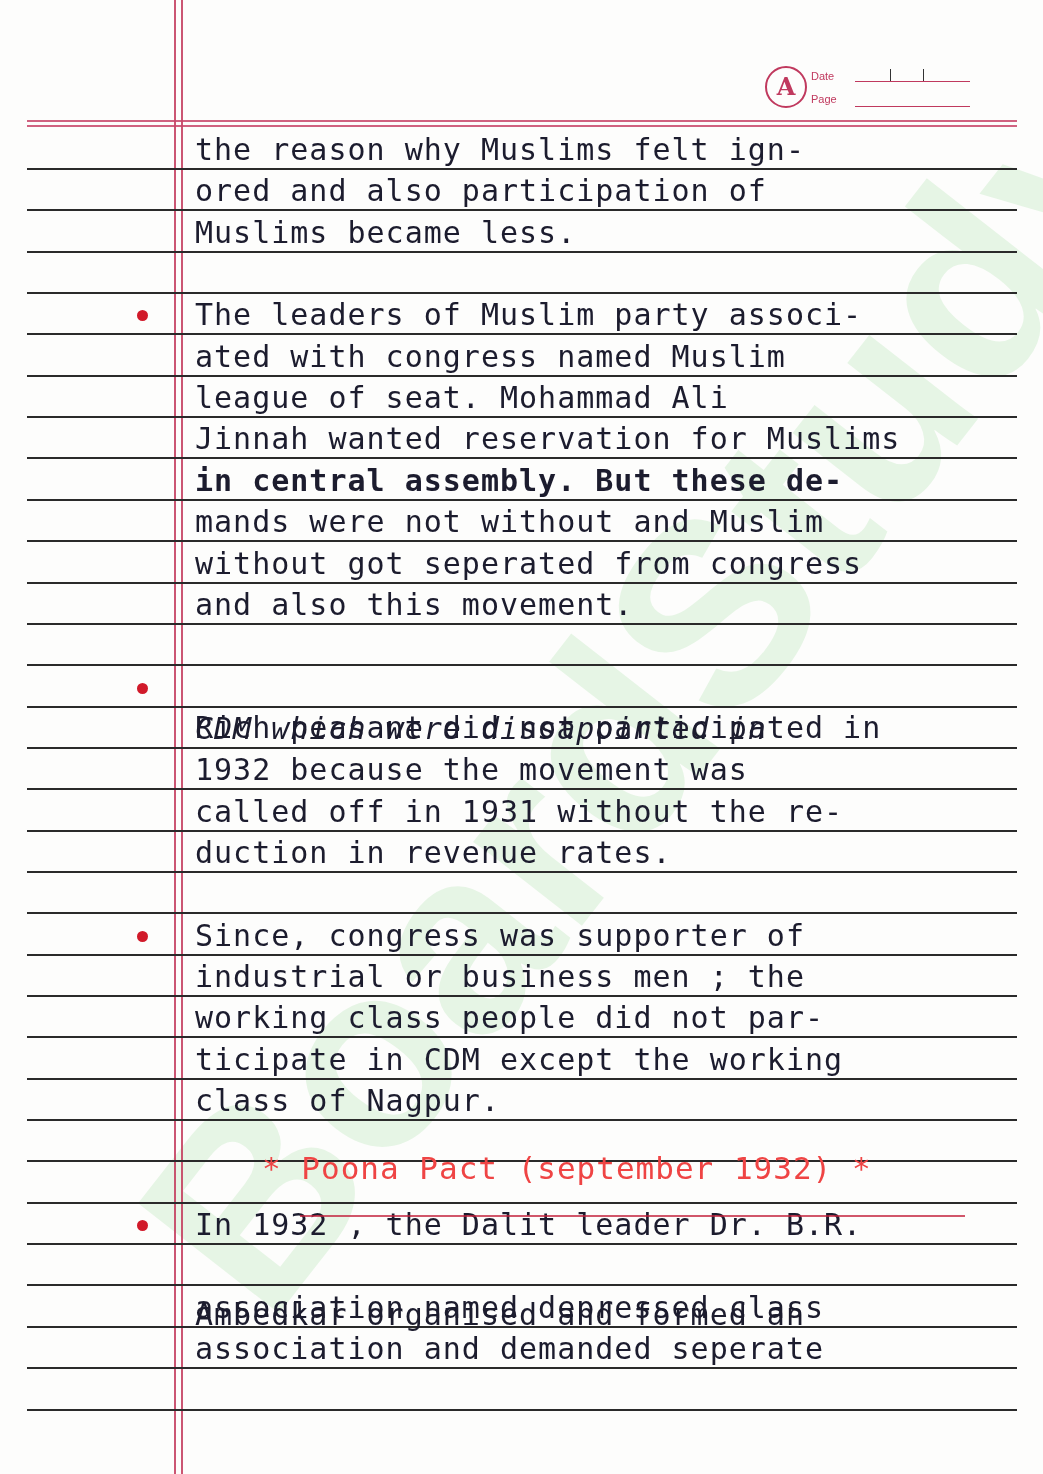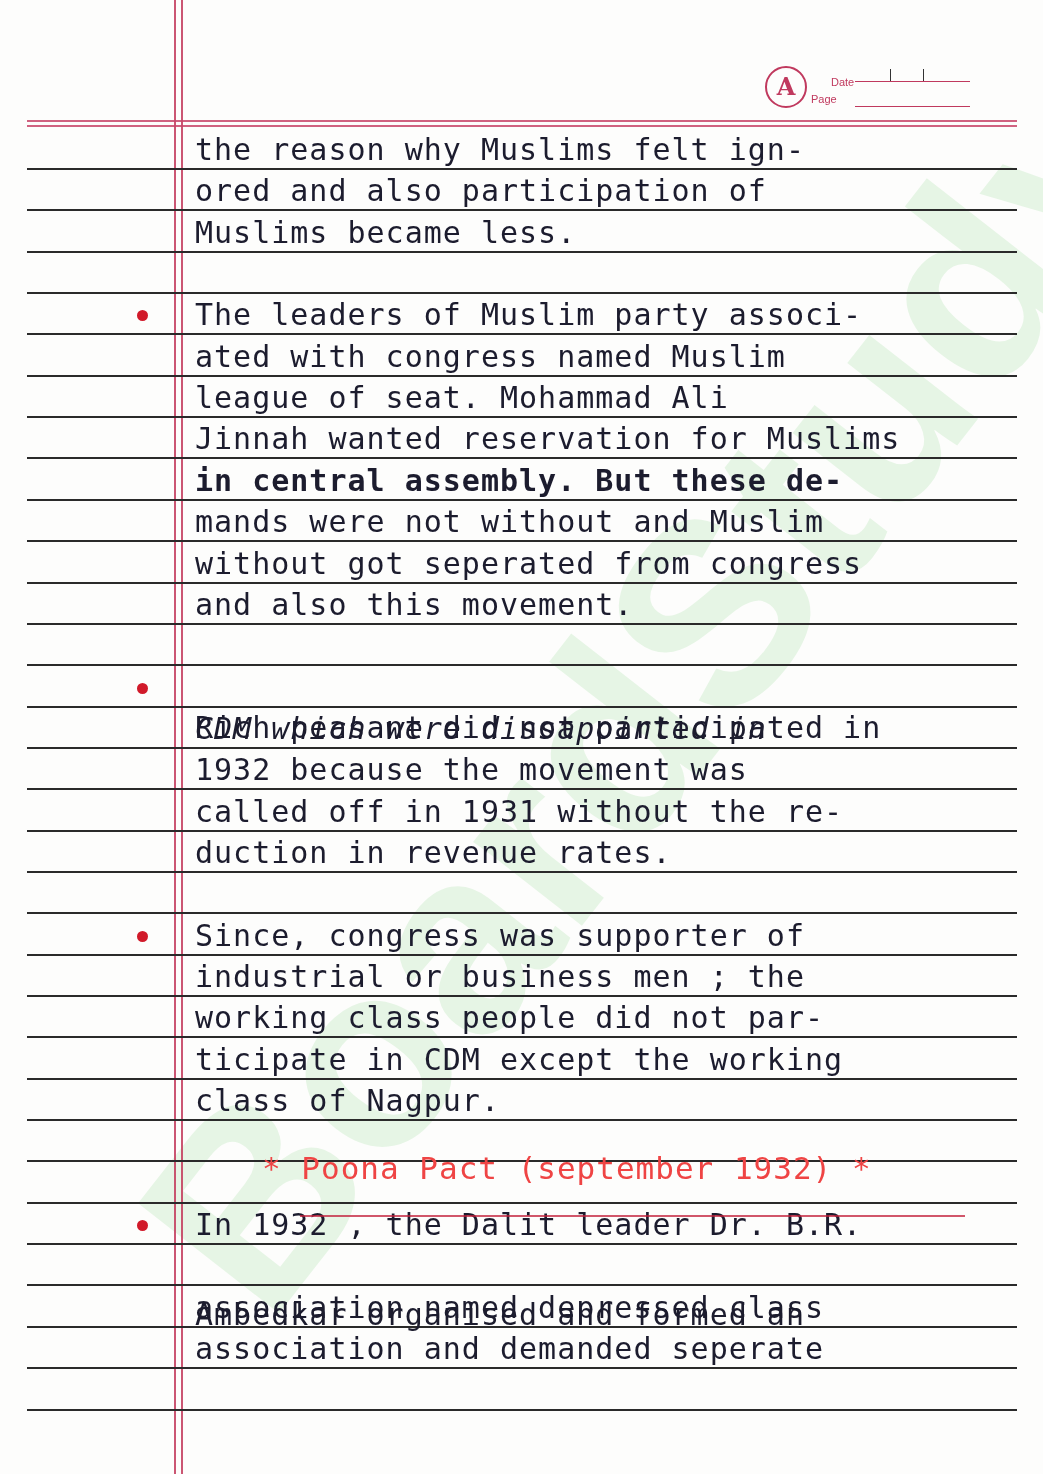--- a/index.html
+++ b/index.html
@@ -18,21 +18,21 @@
     .ruled-line {
       position: absolute; left: 27px; width: 990px; height: 2px; background: #2a2a2a;
     }
     .stamp { position: absolute; left: 765px; top: 62px; width: 220px; height: 55px; color: #c0395e; }
     .stamp .logo {
       position: absolute; left: 0; top: 4px; width: 38px; height: 38px; border: 2px solid #c0395e;
       border-radius: 50%; font-family: "DejaVu Serif", serif; font-size: 24px; font-weight: bold;
       text-align: center; line-height: 38px;
     }
     .stamp .label { position: absolute; left: 46px; font-size: 11px; font-family: "Liberation Sans", sans-serif; }
-    .stamp .label.date { top: 14px; margin-left: 20px; }
+    .stamp .label.date { top: 8px; }
     .stamp .label.page { top: 31px; }
     .stamp .fill { position: absolute; height: 1px; background: #c0395e; left: 90px; width: 115px; }
     .stamp .fill.date { top: 19px; }
     .stamp .fill.page { top: 44px; }
     .stamp .slash { position: absolute; top: 7px; width: 1px; height: 12px; background: #333; }
     .line-text {
       position: absolute; left: 195px; width: 815px; height: 40px;
       font-family: "DejaVu Sans Mono", monospace; font-size: 30px; color: #1c1c2e;
       white-space: nowrap; letter-spacing: 1px; line-height: 40px;
     }

